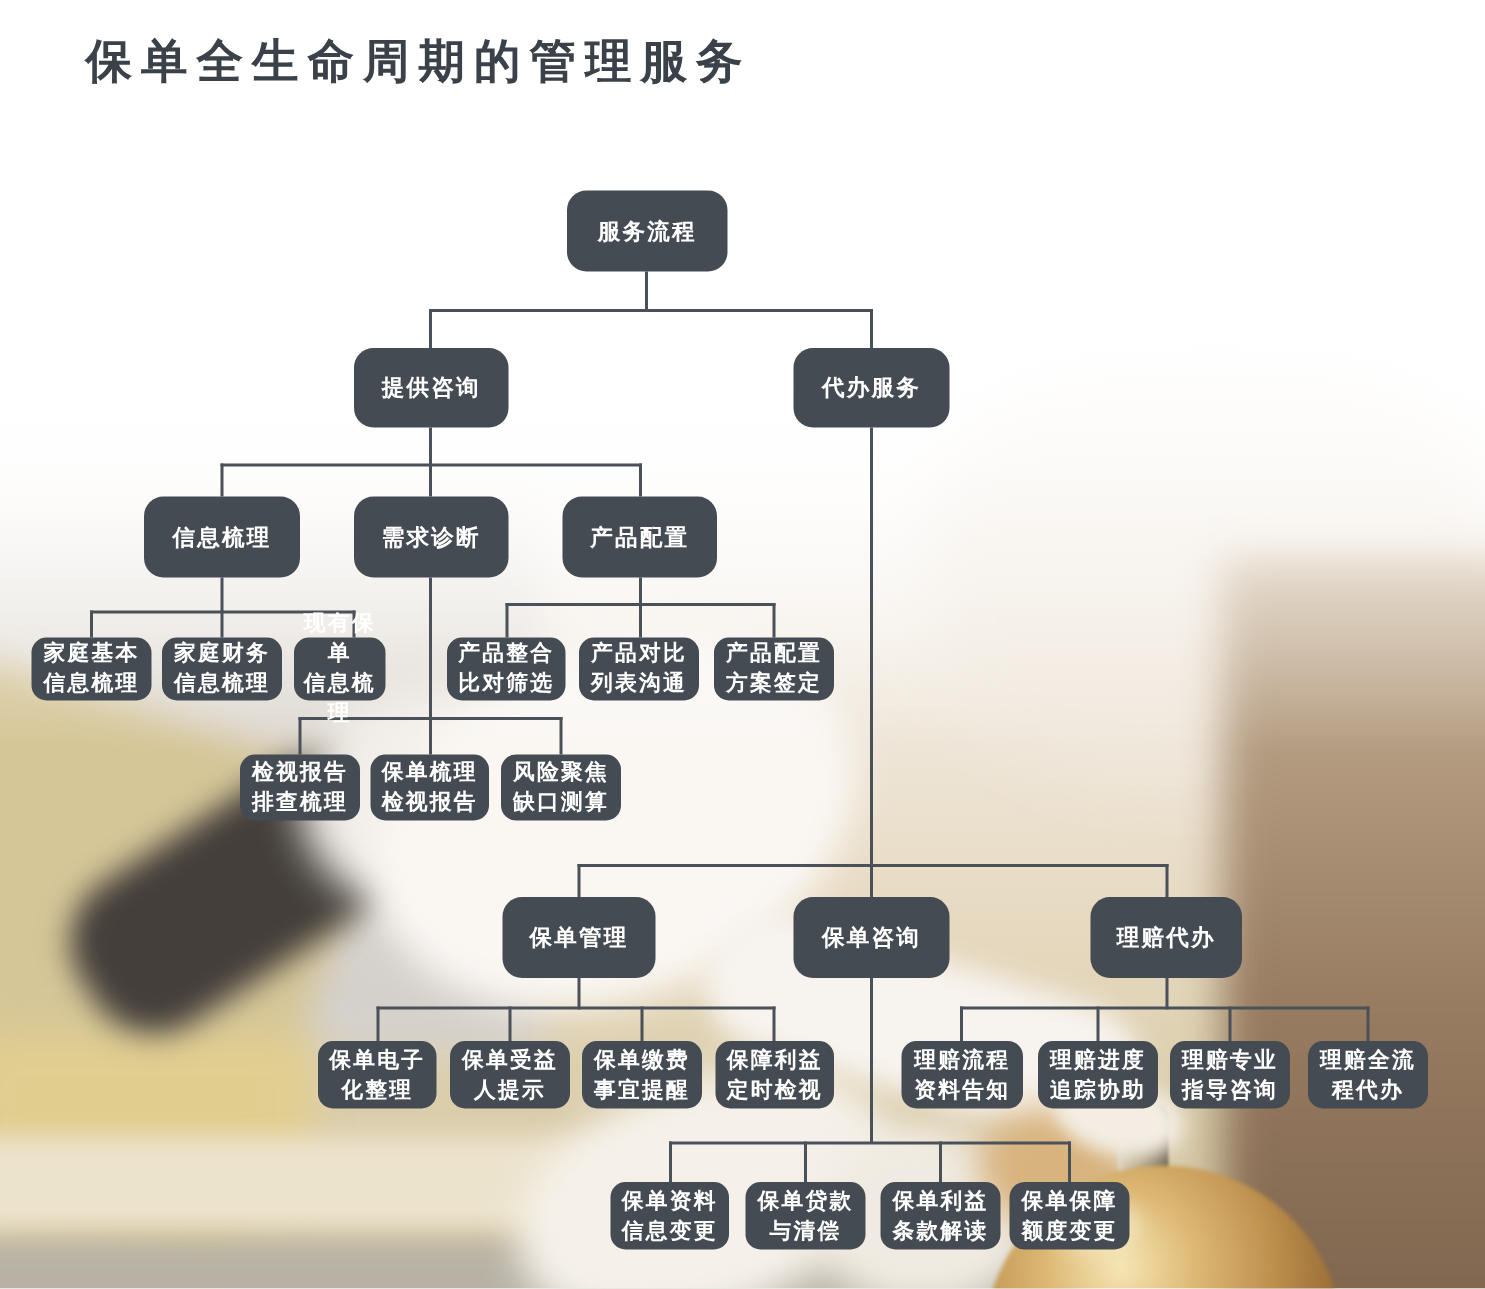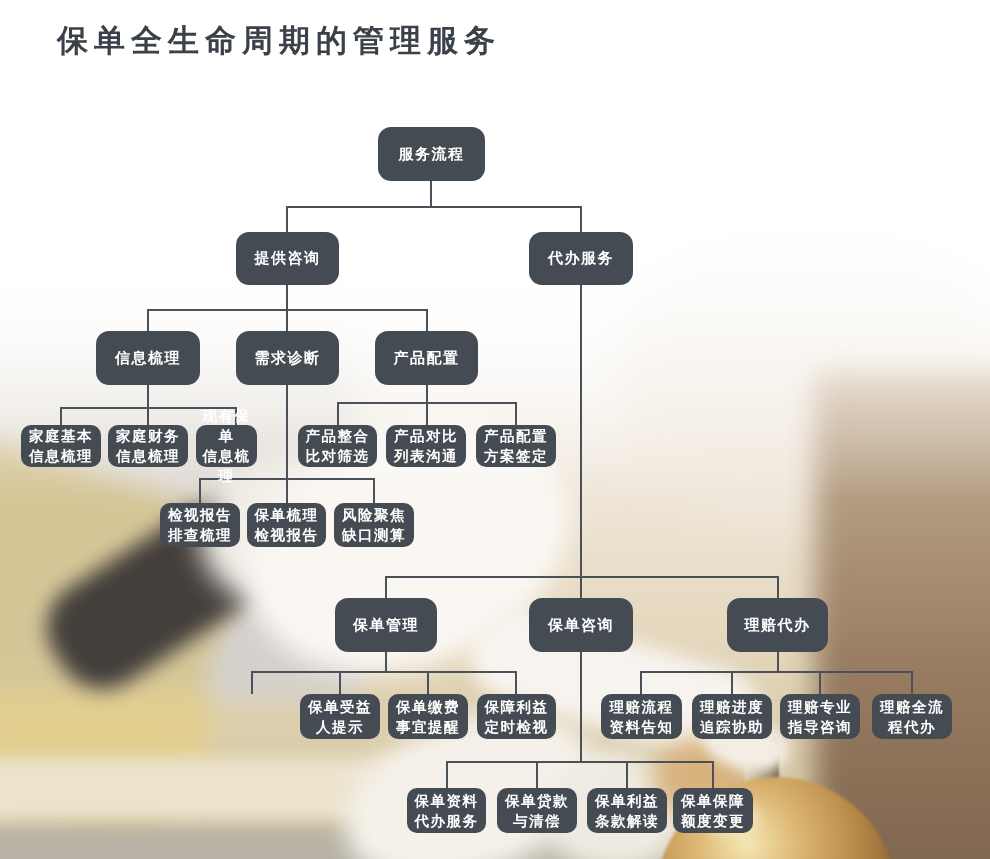--- a/index.html
+++ b/index.html
@@ -154,36 +154,38 @@
 方案签定</div>
     <div class="node small" style="left:160px;top:503px;width:80px;height:44px">检视报告
 排查梳理</div>
     <div class="node small" style="left:247px;top:503px;width:79px;height:44px">保单梳理
 检视报告</div>
     <div class="node small" style="left:334px;top:503px;width:80px;height:44px">风险聚焦
 缺口测算</div>
     <div class="node big" style="left:335px;top:598px;width:102px;height:54px">保单管理</div>
     <div class="node big" style="left:529px;top:598px;width:104px;height:54px">保单咨询</div>
     <div class="node big" style="left:727px;top:598px;width:101px;height:54px">理赔代办</div>
+    <div class="node small" style="left:212px;top:694px;width:79px;height:45px">保单电子
+化整理</div>
     <div class="node small" style="left:300px;top:694px;width:80px;height:45px">保单受益
 人提示</div>
     <div class="node small" style="left:388px;top:694px;width:80px;height:45px">保单缴费
 事宜提醒</div>
     <div class="node small" style="left:477px;top:694px;width:79px;height:45px">保障利益
 定时检视</div>
     <div class="node small" style="left:601px;top:694px;width:81px;height:45px">理赔流程
 资料告知</div>
     <div class="node small" style="left:692px;top:694px;width:80px;height:45px">理赔进度
 追踪协助</div>
     <div class="node small" style="left:780px;top:694px;width:80px;height:45px">理赔专业
 指导咨询</div>
     <div class="node small" style="left:872px;top:694px;width:80px;height:45px">理赔全流
 程代办</div>
     <div class="node small" style="left:407px;top:788px;width:79px;height:45px">保单资料
-代办服务</div>
+信息变更</div>
     <div class="node small" style="left:497px;top:788px;width:80px;height:45px">保单贷款
 与清偿</div>
     <div class="node small" style="left:587px;top:788px;width:80px;height:45px">保单利益
 条款解读</div>
     <div class="node small" style="left:673px;top:788px;width:80px;height:45px">保单保障
 额度变更</div>
   </div>
 </div>
 
 </body></html>

